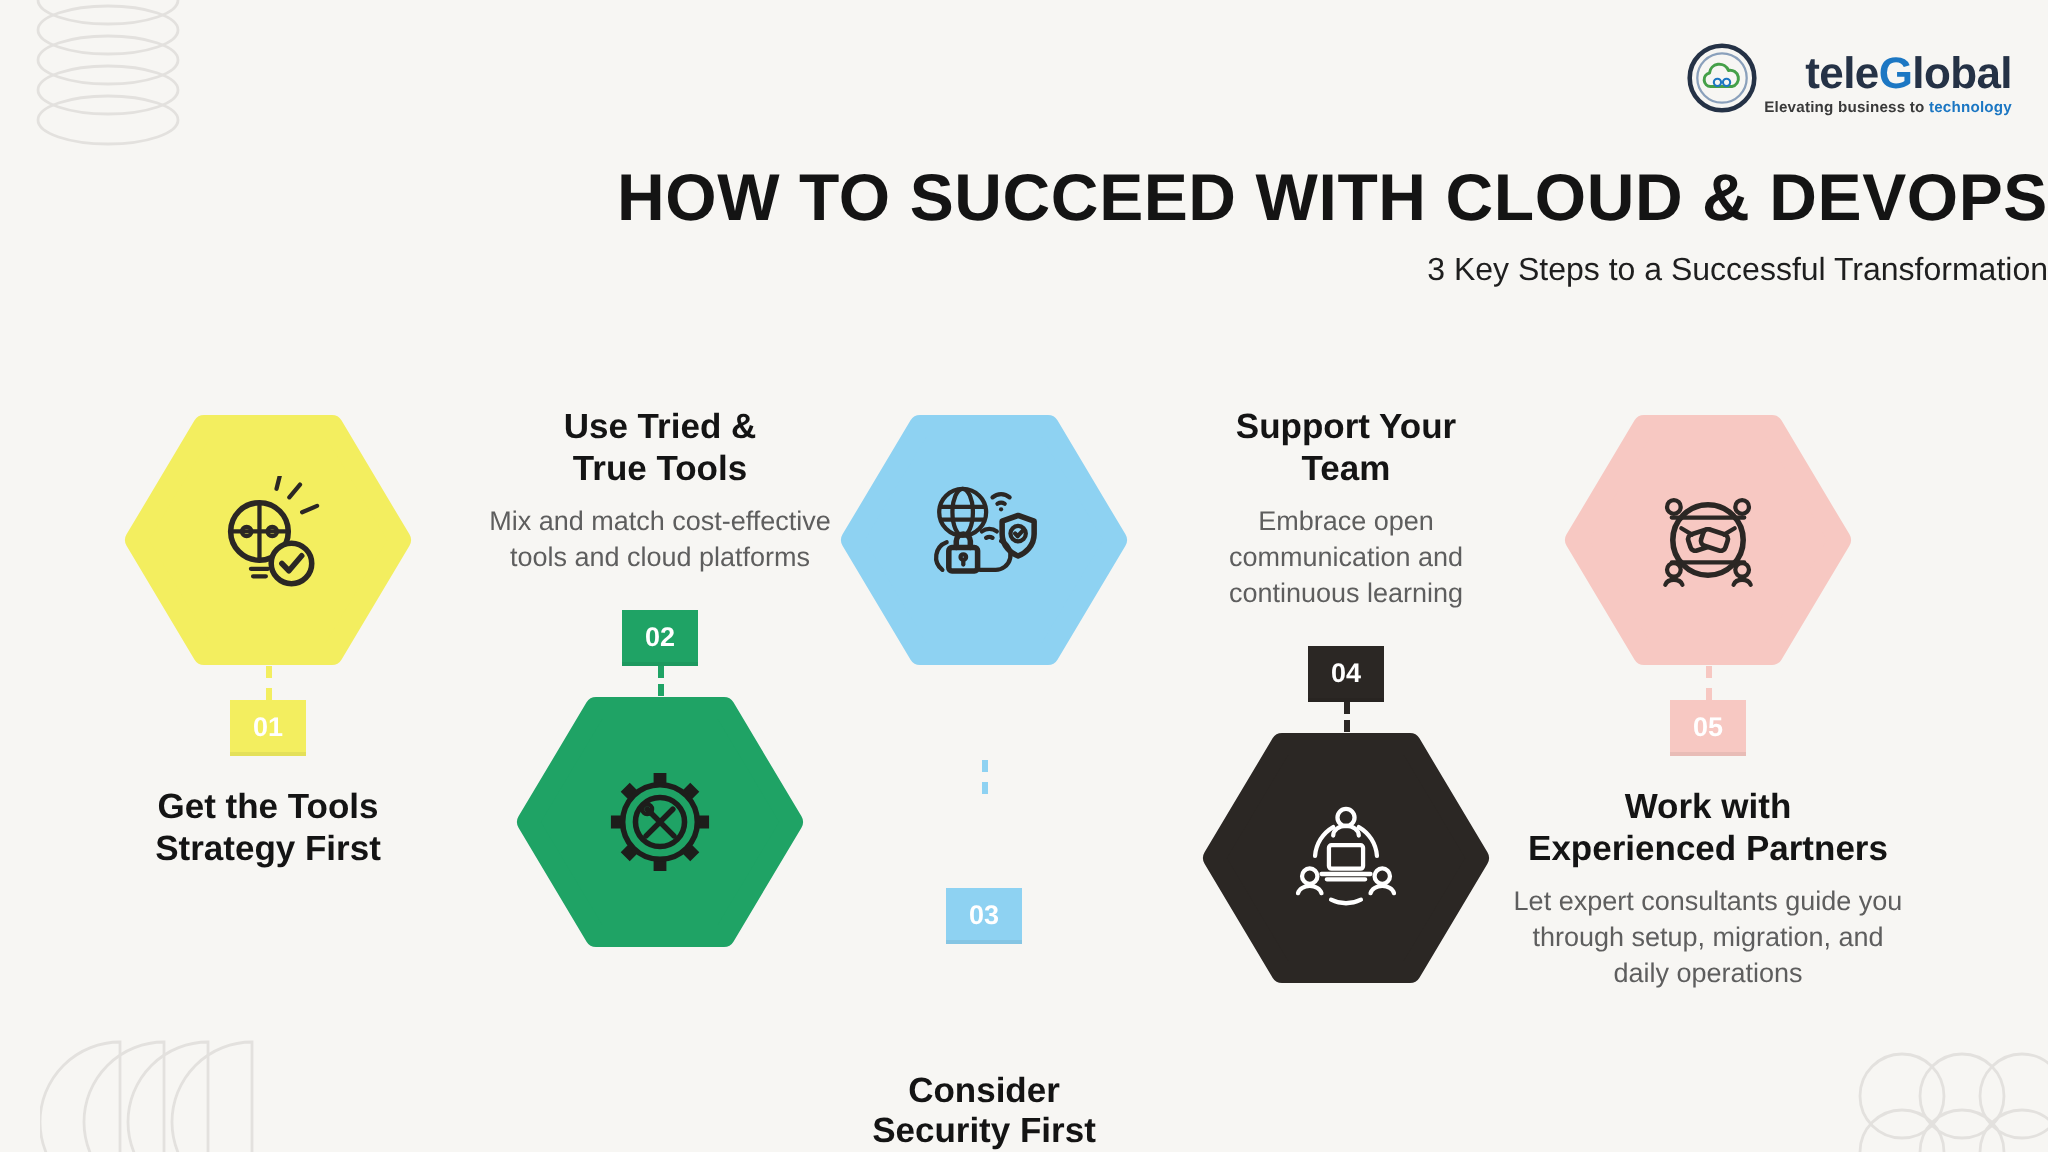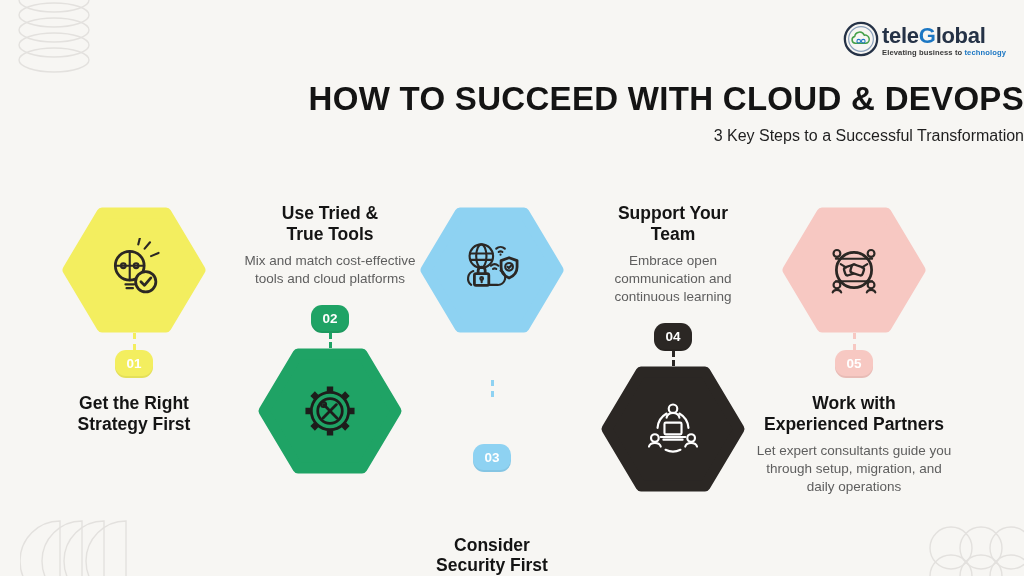--- a/index.html
+++ b/index.html
@@ -11,42 +11,42 @@
   #stage{position:relative;width:1024px;height:576px;background:var(--bg,#f7f6f3);overflow:hidden;}
 
   
   .deco{position:absolute;pointer-events:none;}
   .deco svg{display:block;}
   #deco-tl{left:6px;top:-12px;}
   #deco-bl{left:20px;top:519px;}
   #deco-br{left:925px;top:524px;}
 
   
-  .logo{position:absolute;top:20px;right:18px;display:flex;align-items:center;gap:2px;}
+  .logo{position:absolute;top:20px;right:18px;display:flex;align-items:center;gap:2px;text-align:right;}
   .logo-text{display:flex;flex-direction:column;line-height:1;}
   .brand{font-size:22px;font-weight:bold;color:#253246;letter-spacing:-0.3px;}
   .brand .accent{color:#1c77c3;}
   .tagline{font-size:7.6px;font-weight:bold;color:#3a3a3a;margin-top:2px;letter-spacing:0.1px;}
   .tagline .accent{color:#1c77c3;}
 
   
   .header{position:absolute;top:80px;left:0;width:1024px;text-align:right;}
   .header h1{margin:0;font-size:33px;font-weight:bold;letter-spacing:0.3px;color:var(--heading,#141414);}
   .header .subtitle{margin:9px 0 0 0;font-size:16px;color:#1f1f1f;}
 
   
   .step{position:absolute;top:0;height:576px;display:flex;flex-direction:column;align-items:center;}
   .hexwrap{position:relative;width:146px;height:126px;flex:none;display:flex;align-items:center;justify-content:center;}
   .hexwrap .hex-bg{position:absolute;inset:0;}
   .hex-icon{position:relative;width:64px;height:64px;}
   .connector{width:0;border-left:3px dashed var(--c);flex:none;}
   .up .connector{height:17px;}
   .down .connector{height:15px;}
   .badge{
-    flex:none;width:38px;height:28px;border-radius:11px;background:var(--c);
+    flex:none;width:38px;height:28px;border-radius:0;background:var(--c);
     color:var(--badge-text,#fff);font-size:13.5px;font-weight:bold;line-height:28px;text-align:center;
     box-shadow:inset 0 -2px 0 rgba(0,0,0,0.06);
   }
   .up .hexwrap{margin-top:207px;}
   .up .step-title{margin-top:15px;}
   .down .step-title{margin-top:203px;}
   .down .badge{margin-top:17px;}
   .step-title{
     margin:0;font-size:17.5px;font-weight:bold;line-height:1.18;text-align:center;
     color:var(--heading,#141414);white-space:pre-line;
@@ -129,21 +129,21 @@
         <path class="ln-thin" d="M12.5 26 h27 M26 12.5 v27"></path>
         <circle class="ln-thin" cx="20" cy="26" r="2.2"></circle>
         <circle class="ln-thin" cx="32" cy="26" r="2.2"></circle>
         <path class="ln-thin" d="M22 43.5 h8 M23 47 h6"></path>
         <circle cx="41" cy="41" r="9.5" fill="var(--c)" stroke="var(--ic)" stroke-width="2.6"></circle>
         <path class="ln" d="M36.5 41 l3.3 3.4 l6 -7"></path>
       </svg>
     </div>
     <div class="connector"></div>
     <div class="badge">01</div>
-    <h3 class="step-title" style="width:160px">Get the Right
+    <h3 class="step-title" style="width:160px">Get the Tools
 Strategy First</h3>
   </div>
 
   <div class="step down" style="left: 240px; width: 180px; --c: #1fa365; --ic: #1d1d1b;">
     <h3 class="step-title" style="width:150px">Use Tried &amp;
 True Tools</h3>
     <p class="step-desc" style="width:175px">Mix and match cost-effective tools and cloud platforms</p>
     <div class="badge">02</div>
     <div class="connector"></div>
     <div class="hexwrap">

